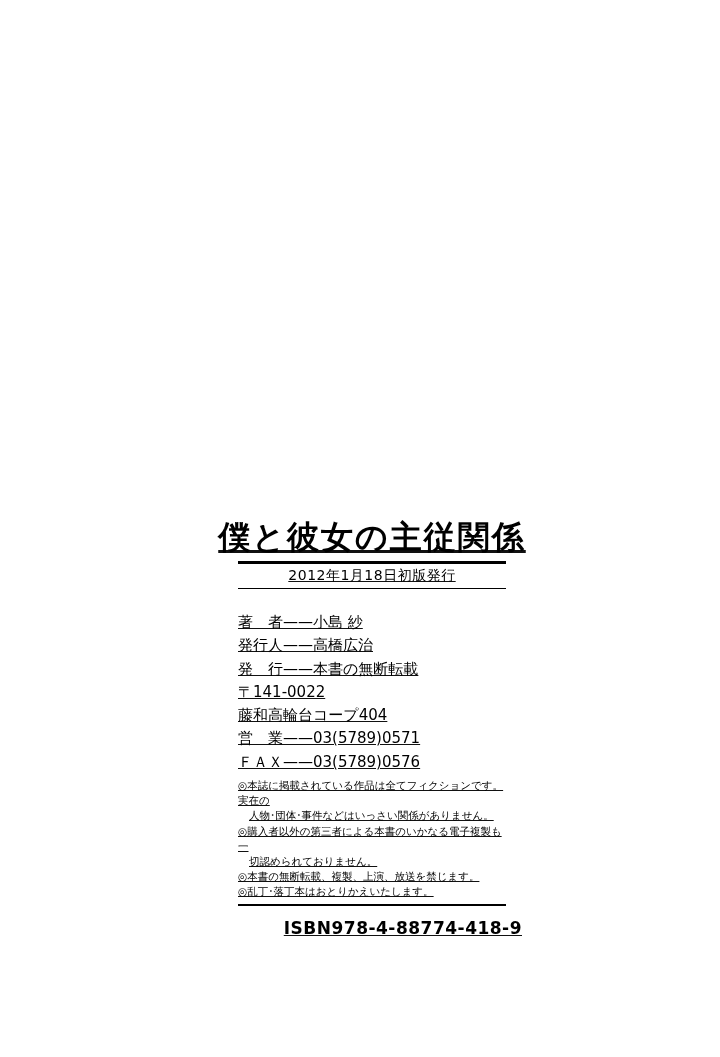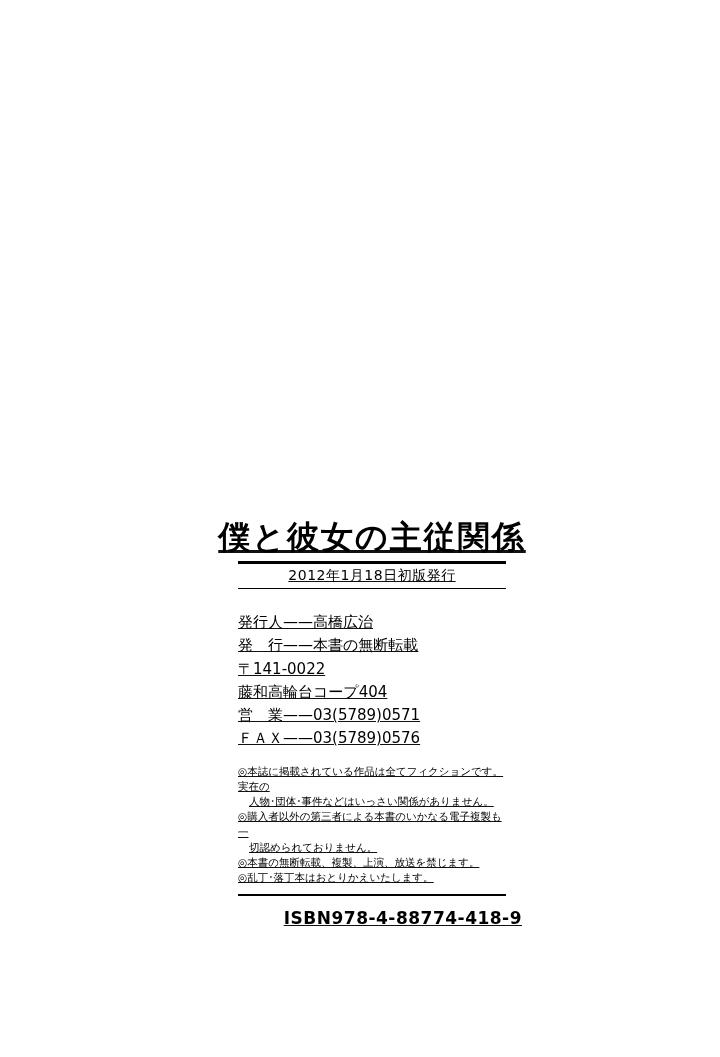--- a/index.html
+++ b/index.html
@@ -64,21 +64,21 @@
     font-family: "DejaVu Sans", sans-serif;
     font-size: 15px;
     line-height: 1.55;
     color: #000;
     white-space: pre;
   }
   .info-line.indent {
   }
   .notes {
     width: 268px;
-    margin: 9px auto;
+    margin: 0 auto;
     padding-top: 4px;
   }
   .note-line {
     font-family: "DejaVu Sans", sans-serif;
     font-size: 10.5px;
     line-height: 1.45;
     color: #000;
     white-space: pre-wrap;
   }
   .note-cont {
@@ -118,20 +118,21 @@
 <div class="colophon">
 
   <div class="title-block">
     <div class="book-title">僕と彼女の主従関係</div>
     <div class="rule-thick"></div>
     <div class="pubdate">2012年1月18日初版発行</div>
     <div class="rule-thin"></div>
   </div>
 
   <div class="info-block">
+    <div class="info-line">著　者——小島 紗</div>
     <div class="info-line">発行人——高橋広治</div>
     <div class="info-line">発　行——本書の無断転載</div>
     <div class="info-line indent">〒141-0022</div>
     <div class="info-line indent">藤和高輪台コープ404</div>
     <div class="info-line">営　業——03(5789)0571</div>
     <div class="info-line">ＦＡＸ——03(5789)0576</div>
   </div>
 
   <div class="notes">
     <div class="note-line">◎本誌に掲載されている作品は全てフィクションです。実在の</div>

